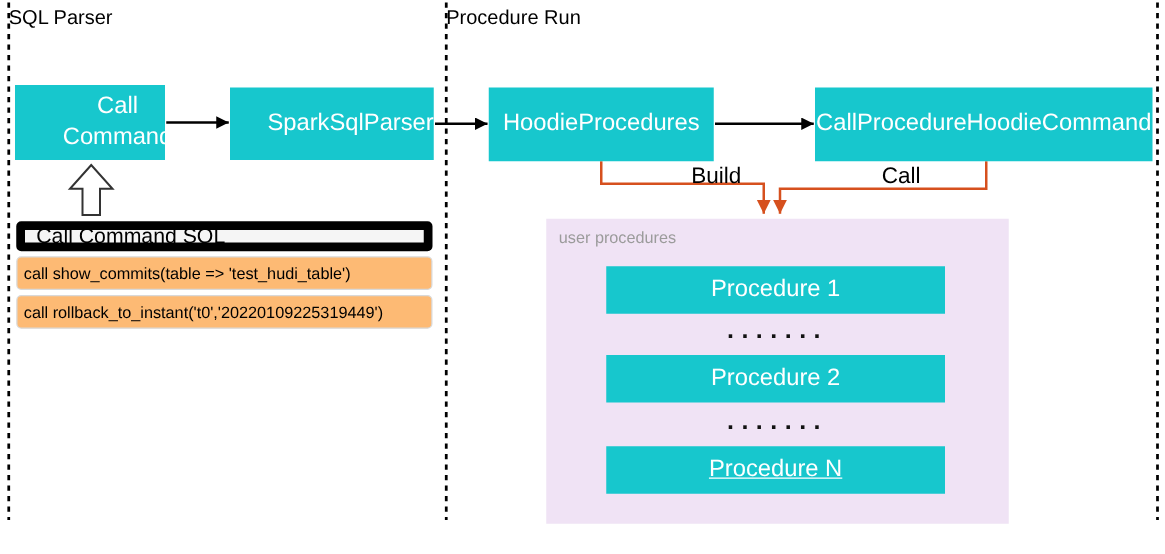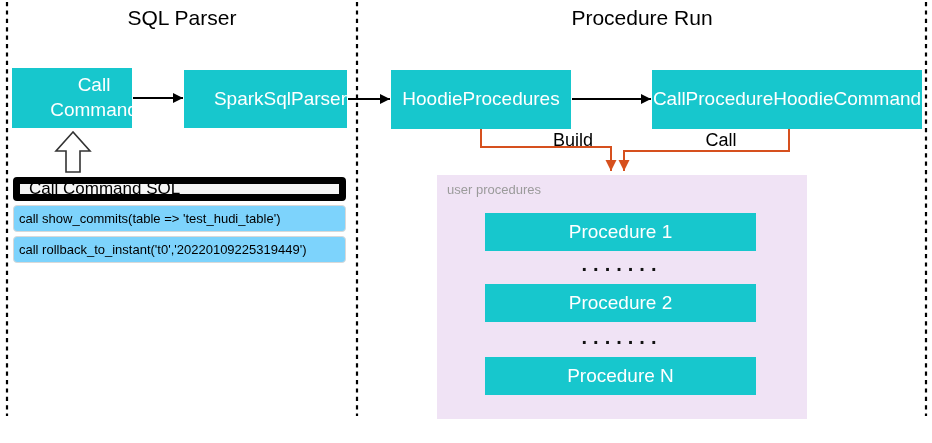--- a/index.html
+++ b/index.html
@@ -17,23 +17,22 @@
   svg.overlay {
     position: absolute;
     left: 0; top: 0;
     width: 932px; height: 443px;
     z-index: 1;
   }
 
   .section-title {
     position: absolute;
     top: 6px;
-    font-size: 21px;
-    color: #000;
-    text-align: center;
+    font-size: 16px;
+    color: #000;
     z-index: 2;
   }
   #title-sql-parser { left: 7px; width: 350px; }
   #title-procedure-run { left: 357px; width: 570px; }
 
   .node {
     position: absolute;
     background: #17c7cd;
     color: #ffffff;
     display: flex;
@@ -72,21 +71,21 @@
     border: 7px solid #000000;
     border-radius: 4px;
     height: 24px;
     display: flex;
     align-items: center;
     padding: 0 9px;
     font-size: 17px;
     color: #000;
   }
   .sql-panel .sql-row {
-    background: #7dd3fc;
+    background: #fdba74;
     border: 1px solid #d9d9d9;
     border-radius: 4px;
     height: 27px;
     display: flex;
     align-items: center;
     padding: 0 5px;
     margin-top: 4px;
     font-size: 13px;
     color: #000;
     white-space: nowrap;
@@ -112,21 +111,21 @@
     height: 38px;
     background: #17c7cd;
     color: #ffffff;
     display: flex;
     align-items: center;
     justify-content: center;
     font-size: 19px;
   }
   #proc-1 { top: 38px; }
   #proc-2 { top: 109px; }
-  #proc-n { top: 182px; }
+  #proc-n { top: 182px; text-decoration: underline; }
   .dots-row {
     position: absolute;
     left: 0;
     width: 100%;
     text-align: center;
     font-size: 20px;
     font-weight: 700;
     letter-spacing: 6px;
     color: #111;
     line-height: 14px;

